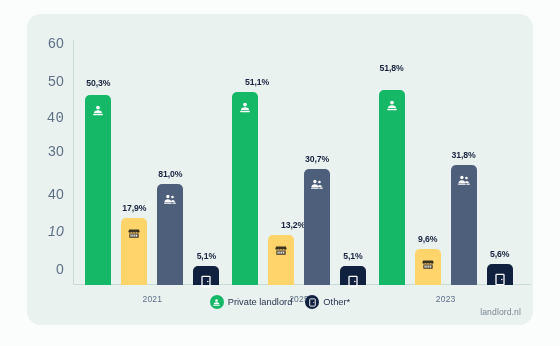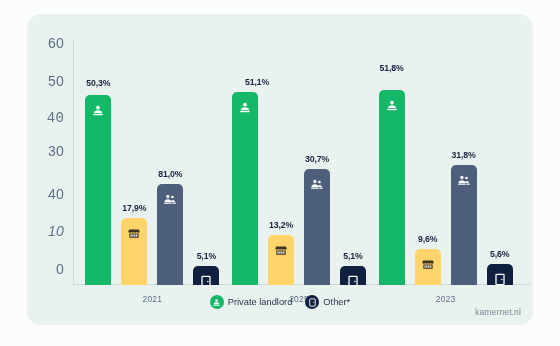--- a/index.html
+++ b/index.html
@@ -247,21 +247,21 @@
             <div class="bar" style="height: 49.7538px; background: rgb(255, 212, 107);">
               <span class="bar-icon"><svg viewBox="0 0 24 24" width="100%" height="100%">
                   <path d="M3 4.5h18l1.6 4.2a3.2 3.2 0 0 1-3 1.9 3.2 3.2 0 0 1-2.6-1.3 3.2 3.2 0 0 1-2.6 1.3A3.2 3.2 0 0 1 12 9.3a3.2 3.2 0 0 1-2.4 1.3A3.2 3.2 0 0 1 7 9.3a3.2 3.2 0 0 1-2.6 1.3 3.2 3.2 0 0 1-3-1.9z" fill="#3c3320"></path>
                   <path d="M3.4 11.8h17.2v8.2H3.4z" fill="#3c3320"></path>
                   <rect x="5.4" y="13.6" width="2.3" height="4.4" fill="#ffffff" opacity="0.92"></rect>
                   <rect x="8.9" y="13.6" width="2.3" height="4.4" fill="#ffffff" opacity="0.92"></rect>
                   <rect x="12.4" y="13.6" width="2.3" height="4.4" fill="#ffffff" opacity="0.92"></rect>
                   <rect x="15.9" y="13.6" width="2.3" height="4.4" fill="#ffffff" opacity="0.92"></rect>
                 </svg></span>
             </div>
-            <div class="bar-value" style="bottom: 54.7538px;">13,2%</div>
+            <div class="bar-value" style="bottom: 54.7538px; margin-left: 12px;">13,2%</div>
           </div>
           <div class="bar-slot" style="left: 72px;">
             <div class="bar" style="height: 115.715px; background: rgb(78, 95, 124);">
               <span class="bar-icon"><svg viewBox="0 0 24 24" width="100%" height="100%">
                   <circle cx="8.1" cy="6.4" r="3.1" fill="#ffffff"></circle>
                   <circle cx="16.6" cy="7.4" r="2.4" fill="#ffffff"></circle>
                   <path d="M1.8 16.4c0-3.1 2.9-4.8 6.3-4.8s6.3 1.7 6.3 4.8z" fill="#ffffff"></path>
                   <path d="M13.9 16.4c.15-2.2 1.5-3.6 3.2-3.6 2.2 0 3.9 1.4 3.9 3.6z" fill="#ffffff"></path>
                   <rect x="1" y="17.7" width="14.2" height="2.3" rx="1.15" fill="#ffffff"></rect>
                   <rect x="16.3" y="17.7" width="6.5" height="2.3" rx="1.15" fill="#ffffff"></rect>
@@ -350,14 +350,14 @@
             <svg viewBox="0 0 24 24" width="100%" height="100%">
               <rect x="4.6" y="2.4" width="14.8" height="19.2" rx="1.4" fill="none" stroke="#ffffff" stroke-width="2.4"></rect>
               <circle cx="15.4" cy="12" r="1.5" fill="#ffffff"></circle>
             </svg>
           </span>
         </span>
         <span class="legend-label">Other*</span>
       </div>
     </div>
 
-  <div id="watermark">kamernet.nl</div>
+  <div id="watermark">landlord.nl</div>
 </div>
 
 </body></html>

